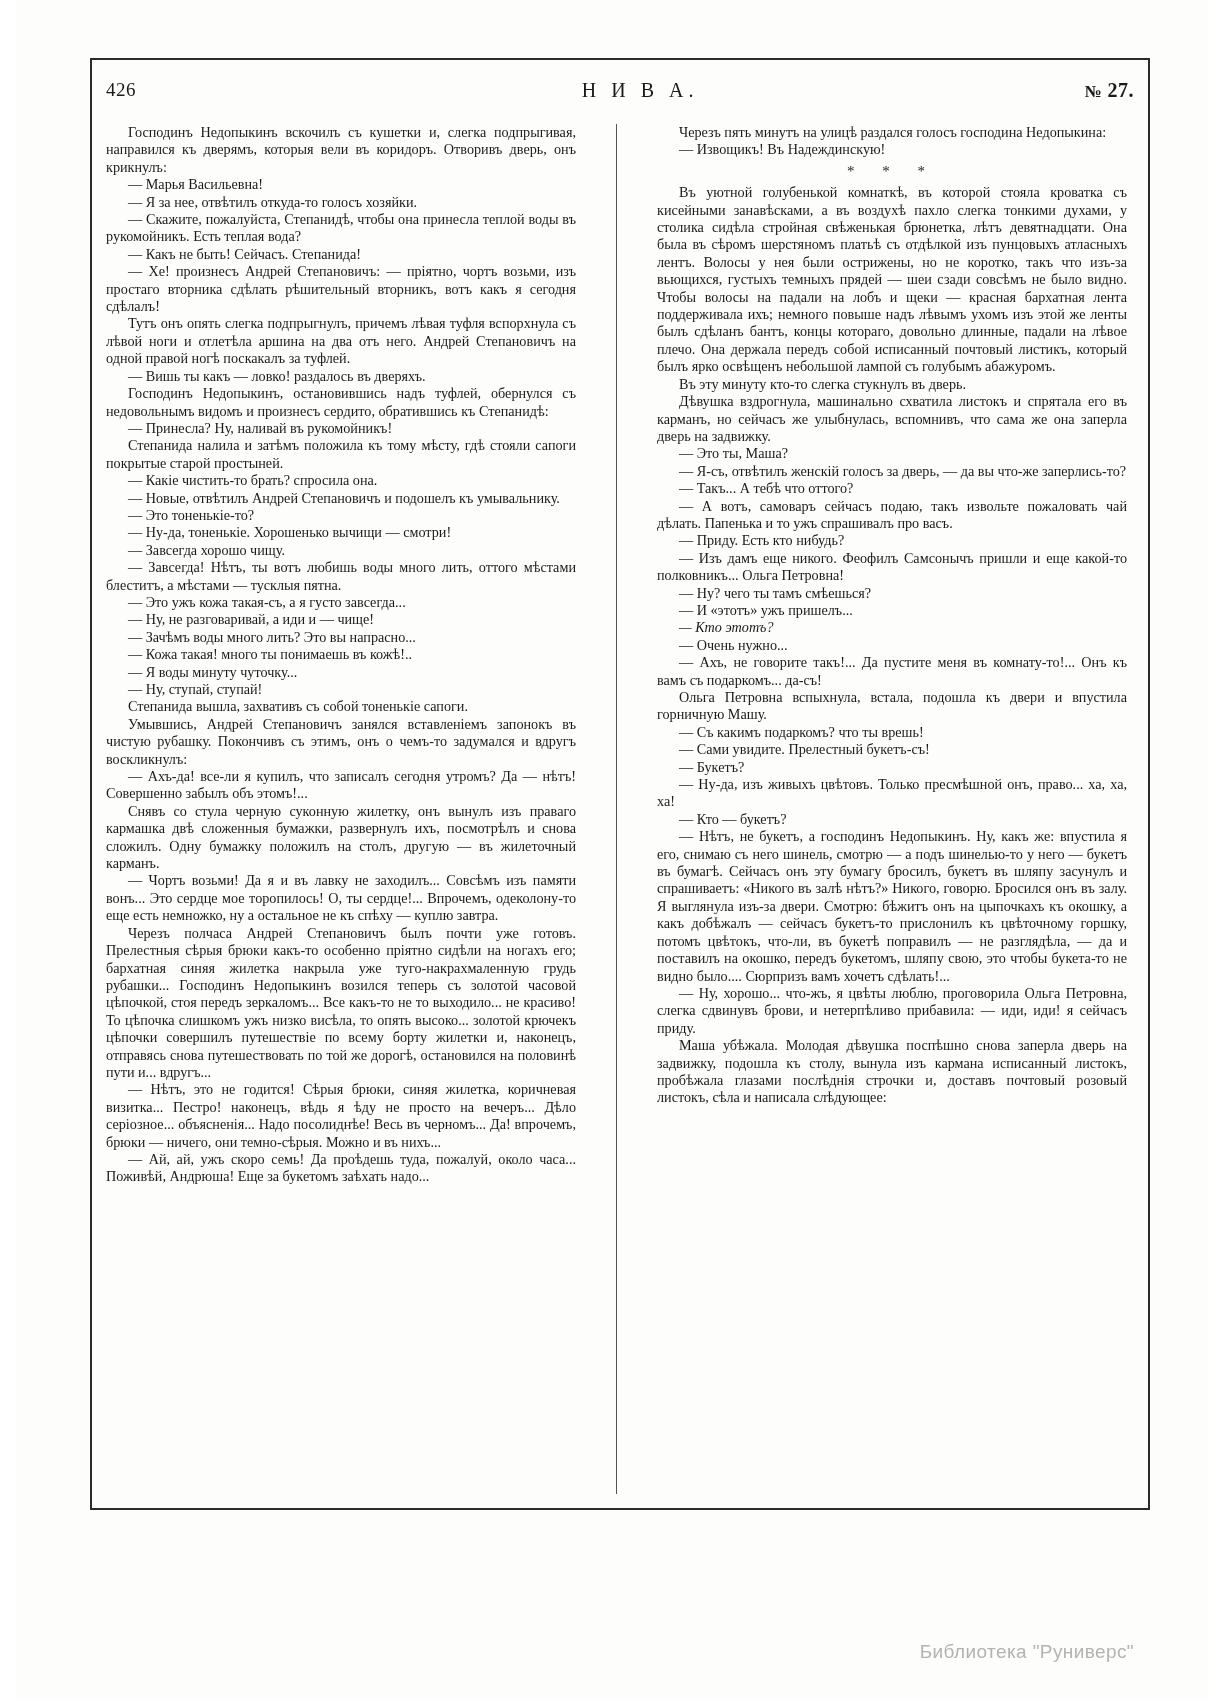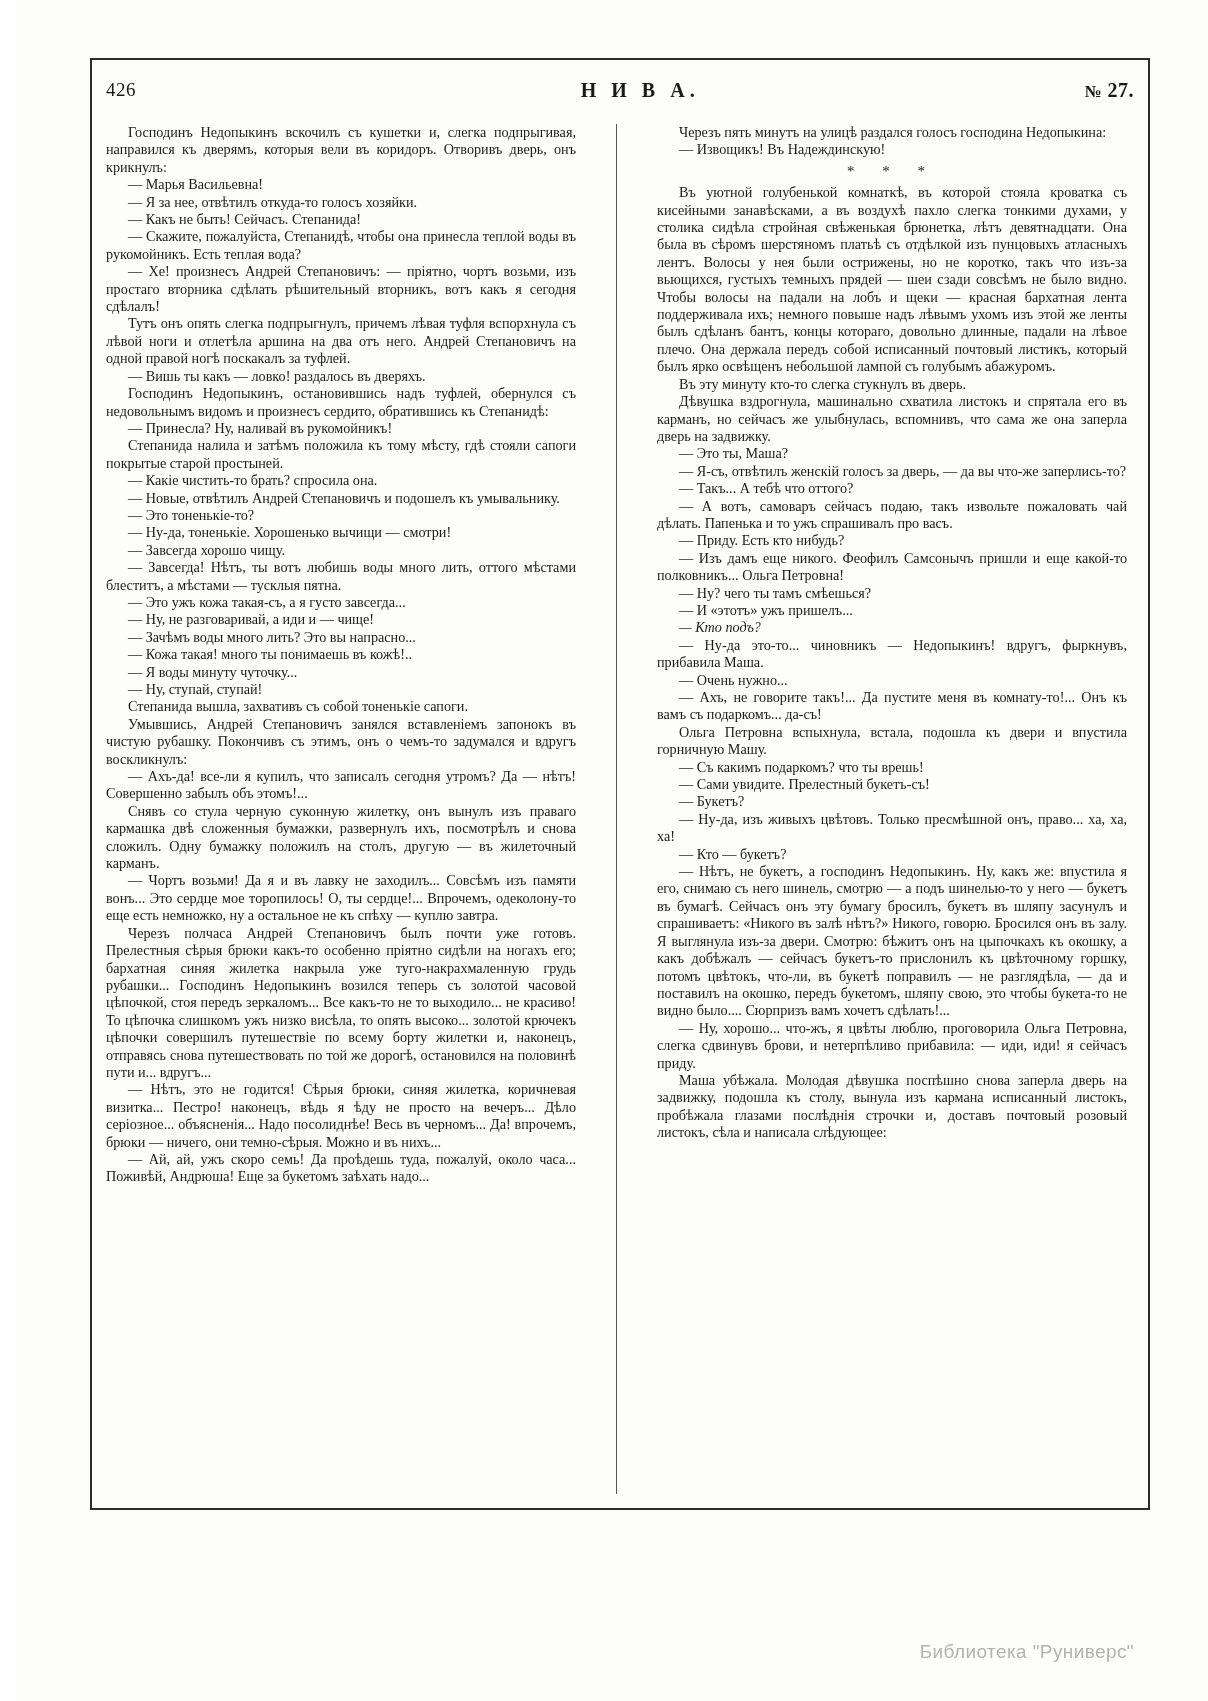--- a/index.html
+++ b/index.html
@@ -46,21 +46,21 @@
     font-size: 19px;
     letter-spacing: 0.5px;
   }
   .header .folio {
     font-size: 19px;
     font-weight: normal;
   }
   .header .journal-title {
     font-size: 20px;
     letter-spacing: 5px;
-    font-weight: bold;
+    font-weight: normal;
     margin-left: 60px;
   }
   .header .issue {
     font-size: 20px;
     font-weight: bold;
   }
   .header .issue .no-sign {
     font-size: 17px;
   }
 
@@ -130,22 +130,22 @@
       <span>27.</span>
     </div>
   </div>
 
   <div class="columns">
 
     <div class="col left">
       <p>Господинъ Недопыкинъ вскочилъ съ кушетки и, слегка подпрыгивая, направился къ дверямъ, которыя вели въ коридоръ. Отворивъ дверь, онъ крикнулъ:</p>
       <p class="dialog">— Марья Васильевна!</p>
       <p class="dialog">— Я за нее, отвѣтилъ откуда-то голосъ хозяйки.</p>
+      <p class="dialog">— Скажите, пожалуйста, Степанидѣ, чтобы она принесла теплой воды въ рукомойникъ. Есть теплая вода?</p>
       <p class="dialog">— Какъ не быть! Сейчасъ. Степанида!</p>
-      <p class="dialog">— Скажите, пожалуйста, Степанидѣ, чтобы она принесла теплой воды въ рукомойникъ. Есть теплая вода?</p>
       <p class="dialog">— Хе! произнесъ Андрей Степановичъ: — прiятно, чортъ возьми, изъ простаго вторника сдѣлать рѣшительный вторникъ, вотъ какъ я сегодня сдѣлалъ!</p>
       <p>Тутъ онъ опять слегка подпрыгнулъ, причемъ лѣвая туфля вспорхнула съ лѣвой ноги и отлетѣла аршина на два отъ него. Андрей Степановичъ на одной правой ногѣ поскакалъ за туфлей.</p>
       <p class="dialog">— Вишь ты какъ — ловко! раздалось въ дверяхъ.</p>
       <p>Господинъ Недопыкинъ, остановившись надъ туфлей, обернулся съ недовольнымъ видомъ и произнесъ сердито, обратившись къ Степанидѣ:</p>
       <p class="dialog">— Принесла? Ну, наливай въ рукомойникъ!</p>
       <p>Степанида налила и затѣмъ положила къ тому мѣсту, гдѣ стояли сапоги покрытые старой простыней.</p>
       <p class="dialog">— Какiе чистить-то брать? спросила она.</p>
       <p class="dialog">— Новые, отвѣтилъ Андрей Степановичъ и подошелъ къ умывальнику.</p>
       <p class="dialog">— Это тоненькiе-то?</p>
       <p class="dialog">— Ну-да, тоненькiе. Хорошенько вычищи — смотри!</p>
@@ -177,22 +177,21 @@
       <p>Въ эту минуту кто-то слегка стукнулъ въ дверь.</p>
       <p>Дѣвушка вздрогнула, машинально схватила листокъ и спрятала его въ карманъ, но сейчасъ же улыбнулась, вспомнивъ, что сама же она заперла дверь на задвижку.</p>
       <p class="dialog">— Это ты, Маша?</p>
       <p class="dialog">— Я-съ, отвѣтилъ женскiй голосъ за дверь, — да вы что-же заперлись-то?</p>
       <p class="dialog">— Такъ... А тебѣ что оттого?</p>
       <p class="dialog">— А вотъ, самоваръ сейчасъ подаю, такъ извольте пожаловать чай дѣлать. Папенька и то ужъ спрашивалъ про васъ.</p>
       <p class="dialog">— Приду. Есть кто нибудь?</p>
       <p class="dialog">— Изъ дамъ еще никого. Феофилъ Самсонычъ пришли и еще какой-то полковникъ... Ольга Петровна!</p>
       <p class="dialog">— Ну? чего ты тамъ смѣешься?</p>
       <p class="dialog">— И «этотъ» ужъ пришелъ...</p>
-      <p class="dialog italic">— Кто подъ?</p>
-      <p class="dialog">— Ну-да это-то... чиновникъ — Недопыкинъ! вдругъ, фыркнувъ, прибавила Маша.</p>
+      <p class="dialog italic">— Кто этотъ?</p>
       <p class="dialog">— Очень нужно...</p>
       <p class="dialog">— Ахъ, не говорите такъ!... Да пустите меня въ комнату-то!... Онъ къ вамъ съ подаркомъ... да-съ!</p>
       <p>Ольга Петровна вспыхнула, встала, подошла къ двери и впустила горничную Машу.</p>
       <p class="dialog">— Съ какимъ подаркомъ? что ты врешь!</p>
       <p class="dialog">— Сами увидите. Прелестный букетъ-съ!</p>
       <p class="dialog">— Букетъ?</p>
       <p class="dialog">— Ну-да, изъ живыхъ цвѣтовъ. Только пресмѣшной онъ, право... ха, ха, ха!</p>
       <p class="dialog">— Кто — букетъ?</p>
       <p class="dialog">— Нѣтъ, не букетъ, а господинъ Недопыкинъ. Ну, какъ же: впустила я его, снимаю съ него шинель, смотрю — а подъ шинелью-то у него — букетъ въ бумагѣ. Сейчасъ онъ эту бумагу бросилъ, букетъ въ шляпу засунулъ и спрашиваетъ: «Никого въ залѣ нѣтъ?» Никого, говорю. Бросился онъ въ залу. Я выглянула изъ-за двери. Смотрю: бѣжитъ онъ на цыпочкахъ къ окошку, а какъ добѣжалъ — сейчасъ букетъ-то прислонилъ къ цвѣточному горшку, потомъ цвѣтокъ, что-ли, въ букетѣ поправилъ — не разглядѣла, — да и поставилъ на окошко, передъ букетомъ, шляпу свою, это чтобы букета-то не видно было.... Сюрпризъ вамъ хочетъ сдѣлать!...</p>
       <p class="dialog">— Ну, хорошо... что-жъ, я цвѣты люблю, проговорила Ольга Петровна, слегка сдвинувъ брови, и нетерпѣливо прибавила: — иди, иди! я сейчасъ приду.</p>

